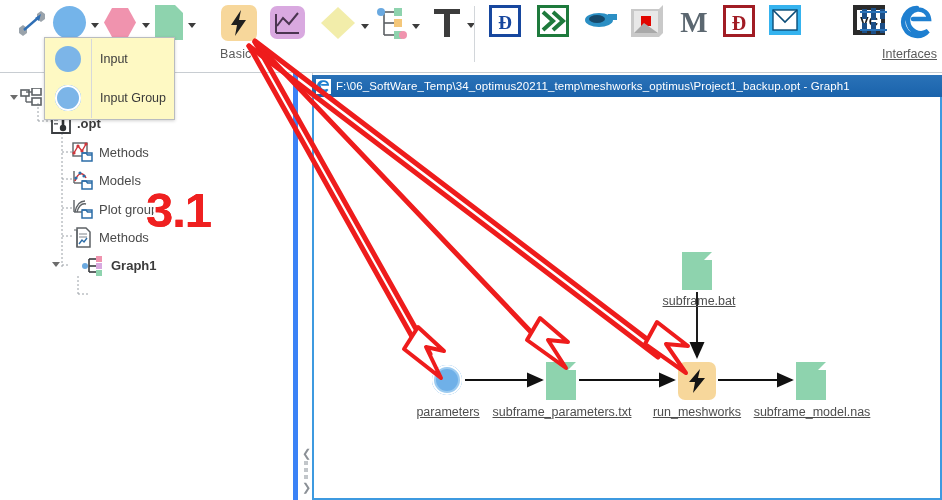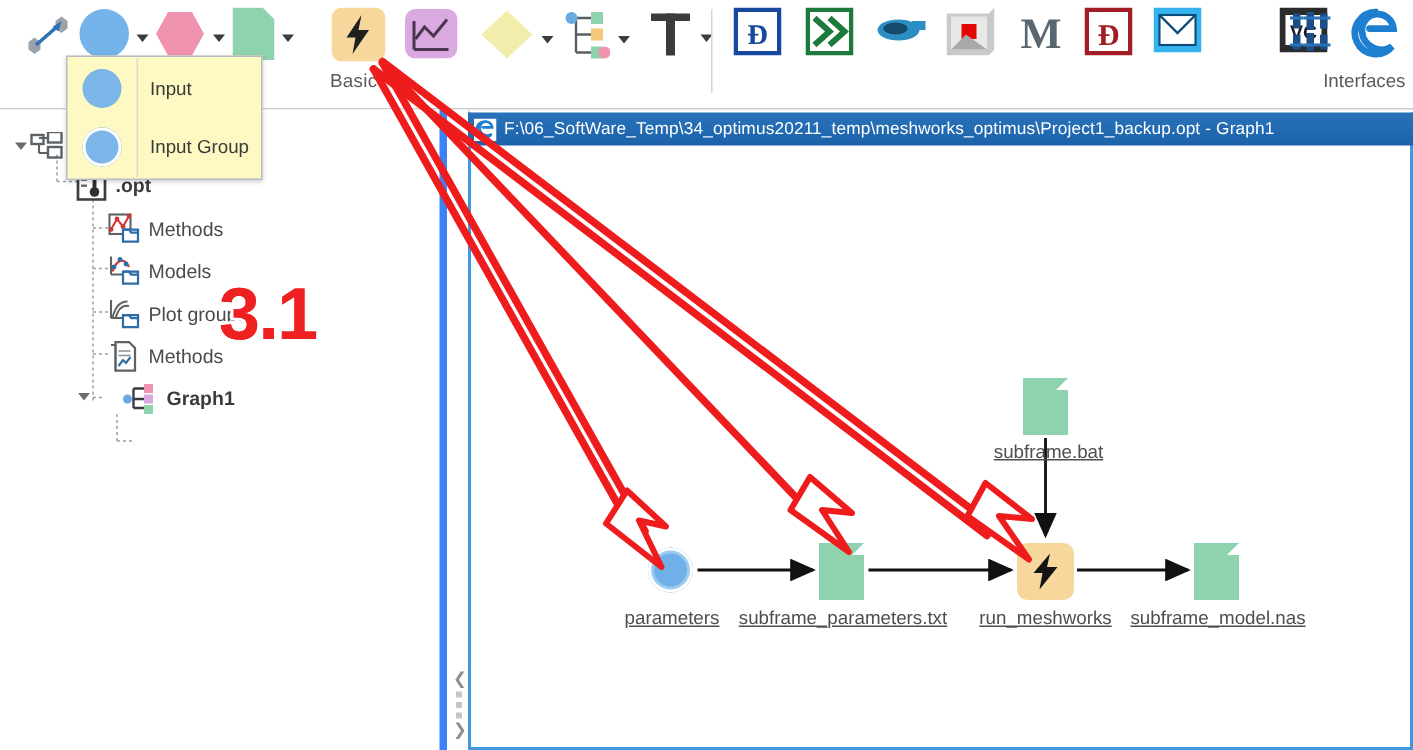--- a/index.html
+++ b/index.html
@@ -25,21 +25,21 @@
     width:0;height:0;margin-left:5px;
     border-left:4px solid transparent;border-right:4px solid transparent;
     border-top:5px solid #3c3c3c;
     display:inline-block;position:relative;top:3px;
   }
   .lbl-basic{
     position:absolute;left:220px;top:47px;font-size:12.5px;color:#5a5a5a;
     letter-spacing:.2px;
   }
   .lbl-interfaces{
-    position:absolute;right:5px;top:47px;font-size:12.5px;color:#5a5a5a;
+    position:absolute;right:5px;top:47px;font-size:12.5px;color:#5a5a5a;text-decoration:underline;
   }
   .tb-sep{
     position:absolute;top:6px;width:1px;height:56px;background:#d2d6da;
   }
   .ifc{position:absolute;top:5px;width:34px;height:34px;}
 
   
   .dropdown{
     position:absolute;left:44px;top:37px;width:129px;height:81px;
     background:#fef9c3;border:1px solid #b9bcc0;

